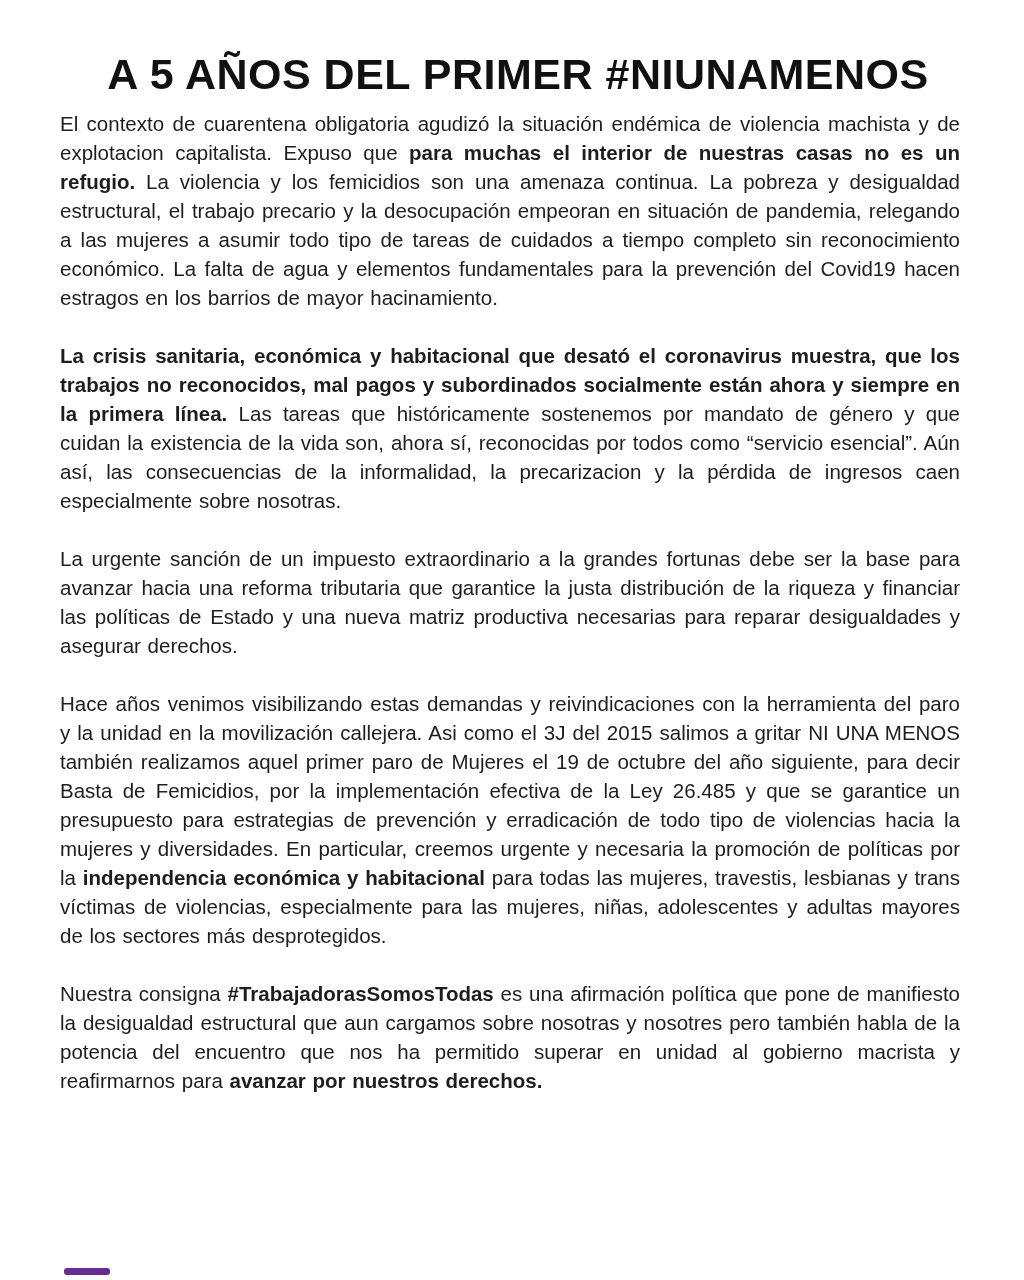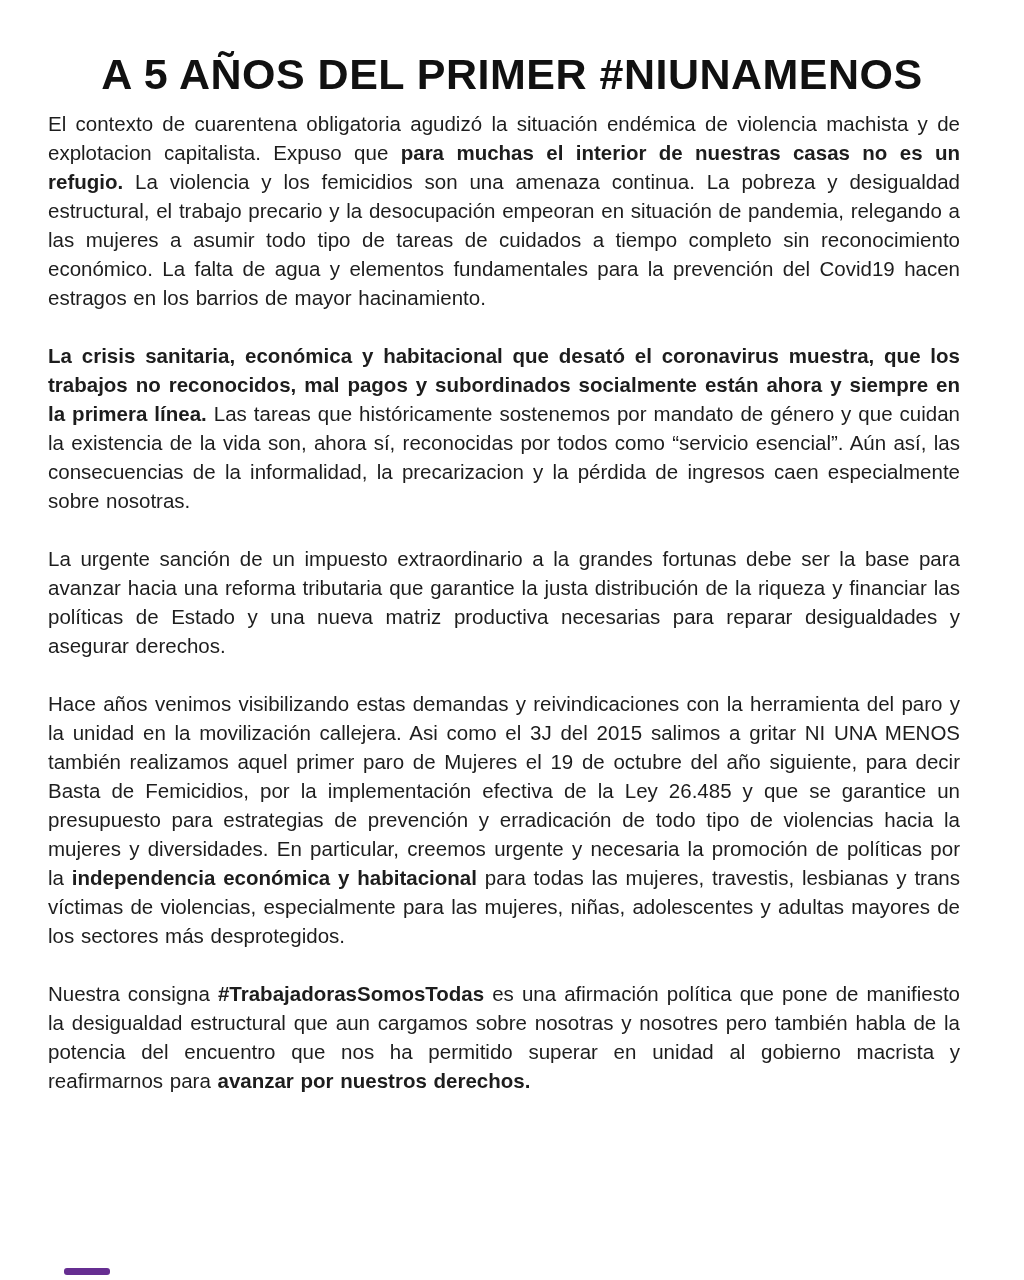--- a/index.html
+++ b/index.html
@@ -13,21 +13,21 @@
     height: 1280px;
     position: relative;
     overflow: hidden;
     font-family: "Liberation Sans", sans-serif;
     color: #1d1d1d;
   }
   .page {
     box-sizing: border-box;
     width: 1024px;
     height: 1280px;
-    padding: 50px 48px 0 48px;
+    padding: 50px 48px 0 60px;
     position: relative;
   }
   .title {
     margin: 0 0 10px 0;
     text-align: center;
     font-size: 43px;
     font-weight: 600;
     letter-spacing: 0.5px;
     color: #111111;
     line-height: 1.15;

